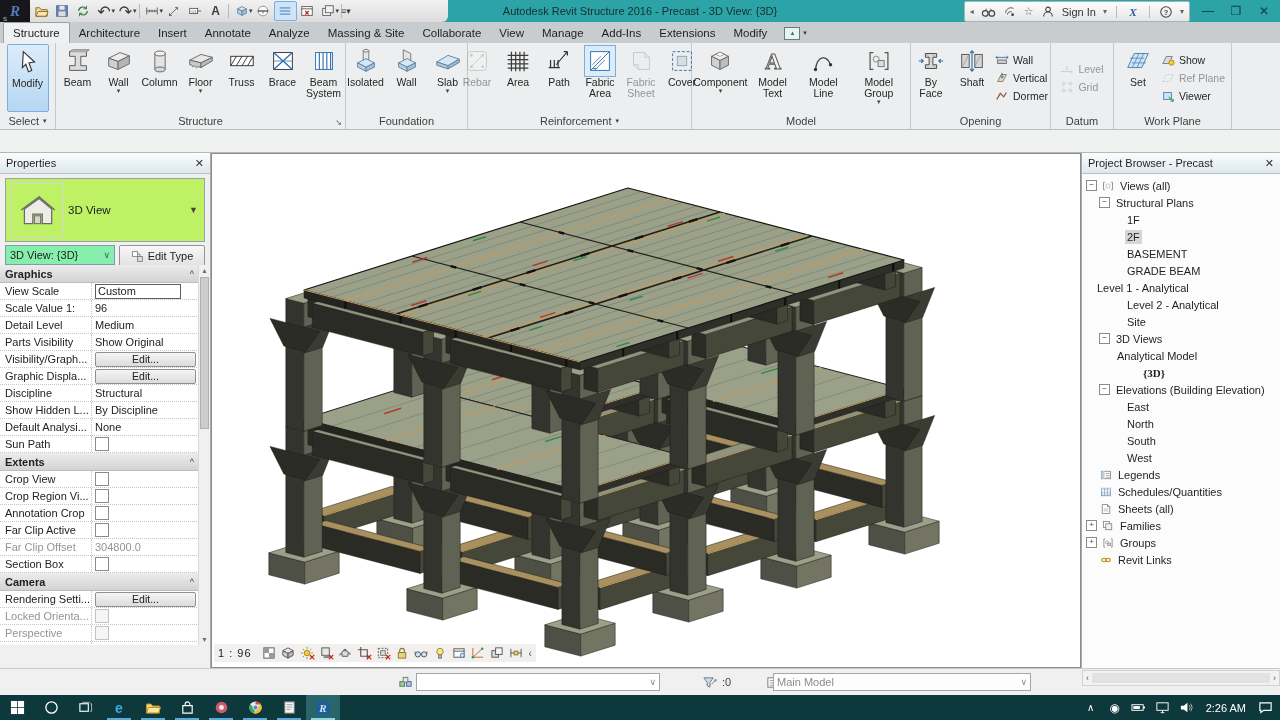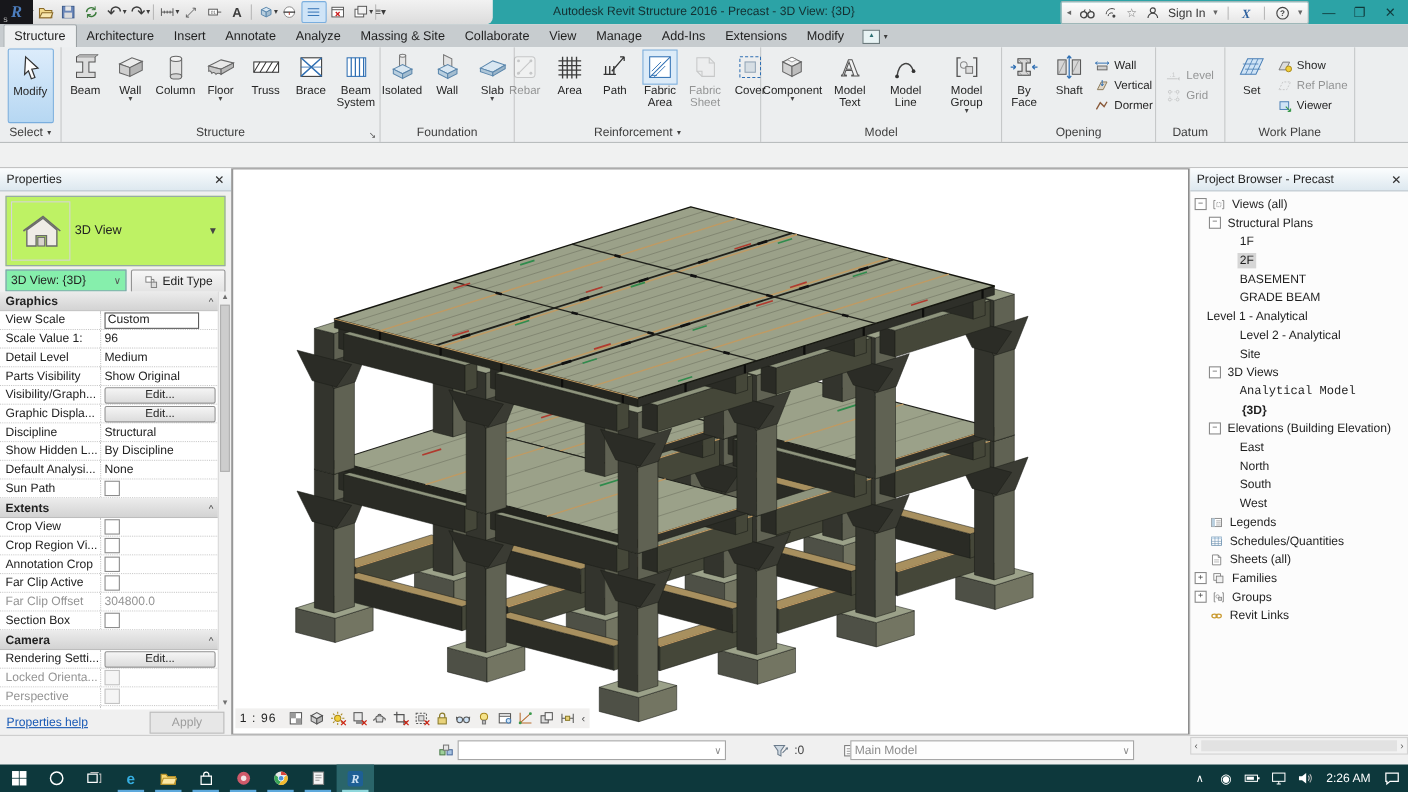--- a/index.html
+++ b/index.html
@@ -1051,24 +1051,20 @@
         </div>
         <div class="prow">
           <div class="lbl"></div>
           <div class="val"></div>
         </div>
       </div>
     <div class="pvscroll">
       <div class="ar" style="top:0">▲</div>
       <div class="thumb"></div>
       <div class="ar" style="bottom:0">▼</div>
-    </div>
-    <div class="pfoot">
-      <span class="plink">Properties help</span>
-      <div class="applybtn">Apply</div>
     </div>
   </div>
 
   <div class="canvas">
     <svg class="model" id="model-svg" width="868" height="513" viewBox="0 0 868 513">
         <path d="M380.8 318.8L416.7 328.1L416.7 306.1L380.8 296.8Z" fill="#4e5046" stroke="#1c1d18" stroke-width="0.5" stroke-linejoin="round"></path>
         <path d="M416.7 328.1L451.2 317.2L451.2 295.2L416.7 306.1Z" fill="#737562" stroke="#1c1d18" stroke-width="0.5" stroke-linejoin="round"></path>
         <path d="M380.8 296.8L415.3 285.9L451.2 295.2L416.7 306.1Z" fill="#9ba189" stroke="#1c1d18" stroke-width="0.5" stroke-linejoin="round"></path>
         <path d="M518.8 354.8L554.7 364.1L554.7 342.1L518.8 332.8Z" fill="#4e5046" stroke="#1c1d18" stroke-width="0.5" stroke-linejoin="round"></path>
         <path d="M554.7 364.1L589.2 353.2L589.2 331.2L554.7 342.1Z" fill="#737562" stroke="#1c1d18" stroke-width="0.5" stroke-linejoin="round"></path>
@@ -1638,25 +1634,25 @@
           <span class="lab">Level 2 - Analytical</span>
         </div>
         <div class="titem" style="padding-left: 30px;">
           <span class="sp"></span>
           <span class="lab">Site</span>
         </div>
         <div class="titem" style="padding-left: 17px;">
           <span class="ebox">−</span>
           <span class="lab">3D Views</span>
         </div>
-        <div class="titem" style="padding-left: 30px; font-family: Liberation Mono, monospace;">
+        <div class="titem" style="padding-left: 20px;">
           <span class="sp"></span>
           <span class="lab">Analytical Model</span>
         </div>
-        <div class="titem" style="padding-left: 32px;">
+        <div class="titem" style="padding-left: 46px; font-family: Liberation Serif, serif;">
           <span class="sp"></span>
           <span class="lab bold">{3D}</span>
         </div>
         <div class="titem" style="padding-left: 17px;">
           <span class="ebox">−</span>
           <span class="lab">Elevations (Building Elevation)</span>
         </div>
         <div class="titem" style="padding-left: 30px;">
           <span class="sp"></span>
           <span class="lab">East</span>

